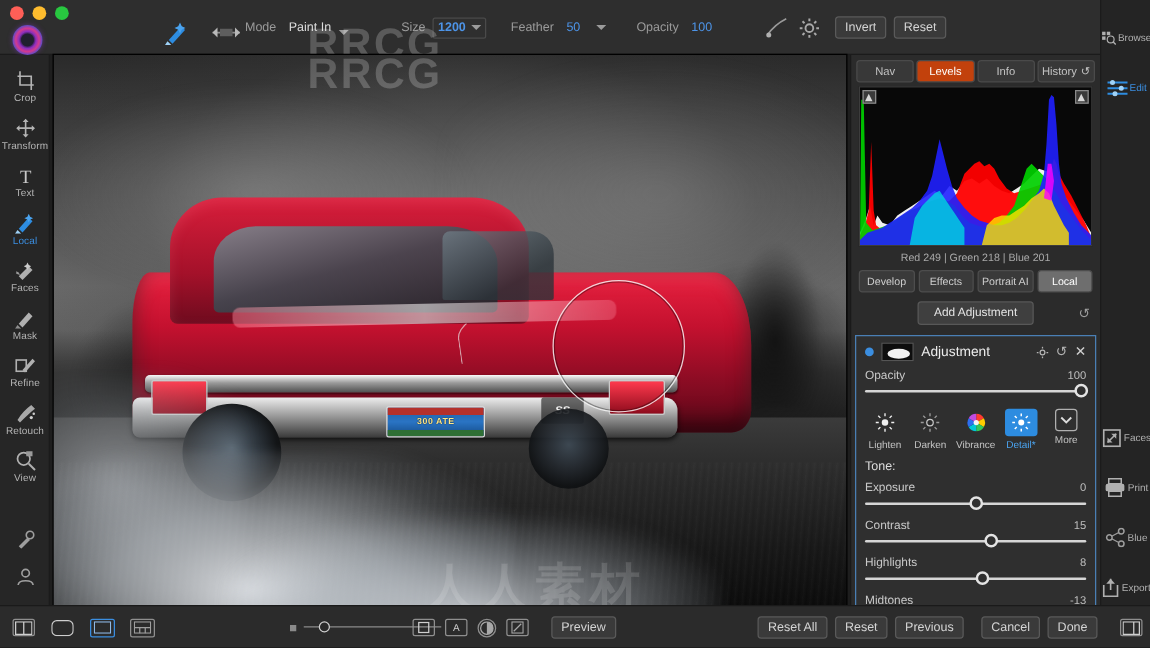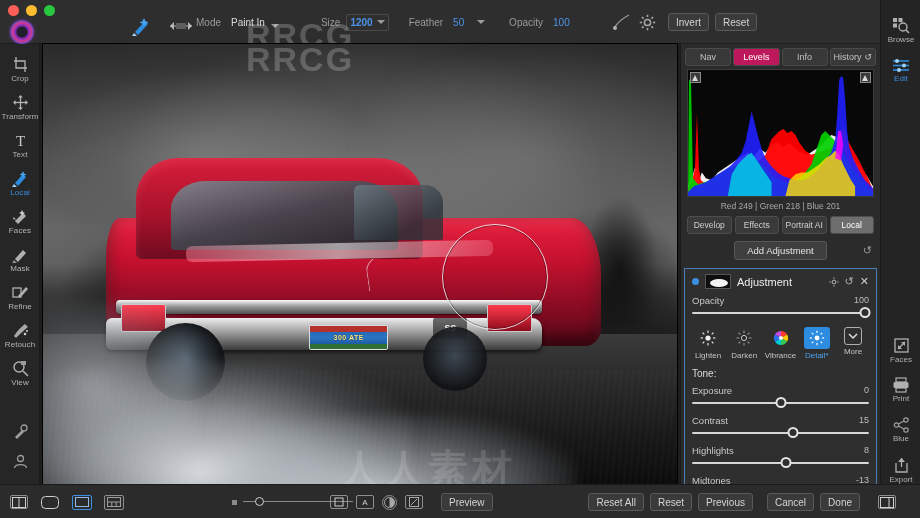--- a/index.html
+++ b/index.html
@@ -71,21 +71,21 @@
   .ltool .lbl{ font-size:8px; letter-spacing:.1px; }
   .ltool.active{ color:#3b8ee0; }
   .lbottom{ position:absolute; left:0; bottom:12px; width:40px; }
 
   
   .rightbar{
     position:absolute; right:0; top:0; width:40px; bottom:0;
     background:#242424; border-left:1px solid #1b1b1b;
   }
   .rtool{
-    width:40px; height:40px; display:flex; flex-direction:column;
+    width:40px; height:40px; display:flex; flex-direction:row;
     align-items:center; justify-content:center; gap:1px; cursor:pointer; color:#b0b0b0;
   }
   .rtool .lbl{ font-size:8px; }
   .rtool.active{ color:#3b8ee0; }
 
   
   .canvasWrap{
     position:absolute; left:40px; top:44px; right:240px; bottom:34px;
     background:#1e1e1e; display:flex; align-items:center; justify-content:center;
   }
@@ -239,21 +239,21 @@
   .rpanel{
     position:absolute; right:40px; top:44px; width:200px; bottom:0;
     background:#2b2b2b; border-left:1px solid #1a1a1a;
   }
   .tabs{ display:flex; gap:2px; padding:4px 4px 3px 4px; }
   .tab{
     flex:1; text-align:center; font-size:9px; color:#c2c2c2; background:#383838;
     border:1px solid #4a4a4a; border-radius:3px; padding:3px 0; cursor:pointer;
     white-space:nowrap; overflow:hidden;
   }
-  .tab.active{ background:#be185d; color:#fff; }
+  .tab.active{ background:#c2410c; color:#fff; }
   .tab.hist{ display:flex; align-items:center; justify-content:center; gap:3px; }
 
   .histo{
     position:relative; margin:0 6px; height:128px; background:#0a0a0a;
     border:1px solid #3c3c3c; overflow:hidden;
   }
   .histo svg{ display:block; width:100%; height:100%; }
   .handle{
     position:absolute; top:2px; width:11px; height:11px; background:#3a3a3a;
     border:1px solid #8a8a8a;
@@ -321,21 +321,21 @@
   .tonelbl{ font-size:10px; color:#dcdcdc; margin-top:8px; }
 
   
   .bottombar{
     position:absolute; left:0; bottom:0; width:920px; height:34px;
     background:#2b2b2b; border-top:1px solid #1a1a1a;
   }
   .bb-left{ position:absolute; left:10px; top:0; height:34px; display:flex; align-items:center; gap:12px; }
   .bb-mid{ position:absolute; left:232px; top:0; height:34px; display:flex; align-items:center; gap:6px; }
   .bb-icons{ position:absolute; left:330px; top:0; height:34px; display:flex; align-items:center; gap:8px; }
-  .bb-right{ position:absolute; right:24px; top:0; height:34px; display:flex; align-items:center; gap:6px; }
+  .bb-right{ position:absolute; right:6px; top:0; height:34px; display:flex; align-items:center; gap:6px; }
   .zslider{ position:relative; width:110px; height:12px; }
   .ztrack{ position:absolute; left:0; right:0; top:5px; height:1px; background:#8a8a8a; }
   .zknob{ position:absolute; left:12px; top:1px; width:9px; height:9px; border-radius:50%; border:1px solid #d0d0d0; background:#2b2b2b; }
   .zdot{ width:5px; height:5px; background:#8a8a8a; }
   .viewbtn{
     width:18px; height:14px; border:1px solid #8f8f8f; border-radius:2px;
     display:flex; align-items:center; justify-content:center; color:#cfcfcf; font-size:8px;
     cursor:pointer;
   }
   .viewbtn.sel{ border-color:#3b8ee0; }

